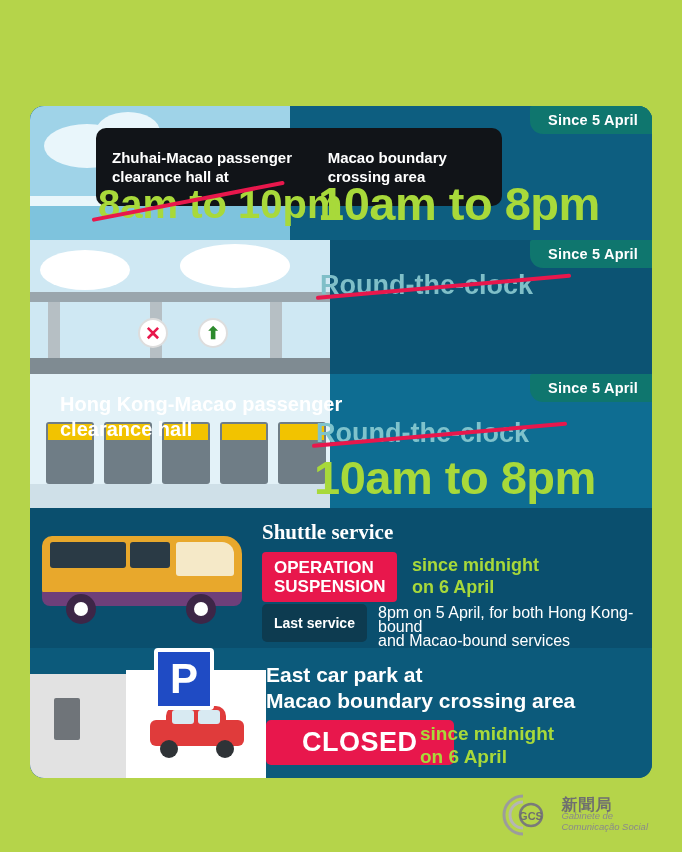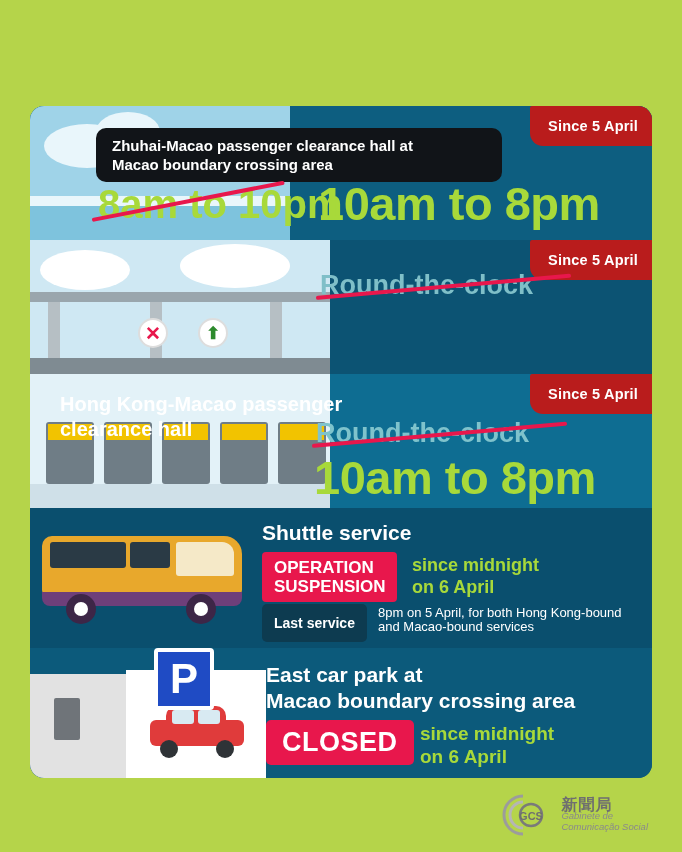--- a/index.html
+++ b/index.html
@@ -57,44 +57,44 @@
     background:#9fd3e8;
   }
   .cloud {
     position:absolute; background:#e9f6fb; border-radius:50%;
   }
 
   
   .since-tag {
     position: absolute;
     right: 0;
-    height: 40px;
-    background: #b91c1c;
+    height: 28px;
+    background: #0f766e;
     color: #ffffff;
     font-size: 14.5px;
     font-weight: bold;
     display: flex; align-items: center;
     padding: 0 14px 0 18px;
     border-bottom-left-radius: 13px;
     border-top-left-radius: 2px;
     letter-spacing: 0.2px;
   }
   .since-tag.t1 { top: 0; }
   .since-tag.t2 { top: 0; }
   .since-tag.t3 { top: 0; }
 
   
   .black-pill {
     position: absolute;
     background: #111418;
     color: #ffffff;
     border-radius: 10px;
     font-weight: bold;
-    display: flex; flex-direction: column; justify-content: space-between;
-    padding: 8px 16px;
+    display: flex; flex-direction: row; justify-content: space-between;
+    padding: 20px 16px;
     line-height: 19px;
     font-size: 15px;
   }
 
   
   .big-time {
     position: absolute;
     color: #a8d93a;
     font-weight: bold;
     font-size: 44px;
@@ -149,31 +149,31 @@
     background: #0d3b50;
     color: #ffffff;
     font-weight: bold;
     font-size: 14px;
     padding: 11px 12px;
     border-radius: 5px;
   }
   .last-text {
     position: absolute;
     color: #ffffff;
-    font-size: 13px;
+    font-size: 16px;
     line-height: 14px;
   }
 
   .closed-badge {
     position: absolute;
     background: #e8174c;
     color: #ffffff;
     font-weight: bold;
     font-size: 27px;
-    padding: 7px 16px;
+    padding: 7px 36px;
     border-radius: 5px;
     letter-spacing: 0.5px;
   }
 
   
   .footer {
     position: absolute;
     right: 34px; bottom: 14px;
     display: flex; align-items: center;
     gap: 8px;
@@ -269,21 +269,21 @@
       <div style="position:absolute;left:12px;top:28px;width:200px;height:62px;background:#e8a82c;border-radius:10px 18px 8px 8px;"></div>
       <div style="position:absolute;left:20px;top:34px;width:76px;height:26px;background:#2a3a45;border-radius:3px;"></div>
       <div style="position:absolute;left:100px;top:34px;width:40px;height:26px;background:#2a3a45;border-radius:3px;"></div>
       <div style="position:absolute;left:146px;top:34px;width:58px;height:34px;background:#f5e9c8;border-radius:3px 12px 3px 3px;"></div>
       <div style="position:absolute;left:12px;top:84px;width:200px;height:14px;background:#6e3f7a;border-radius:0 0 8px 8px;"></div>
       <div style="position:absolute;left:36px;top:86px;width:30px;height:30px;border-radius:50%;background:#3d2647;"></div>
       <div style="position:absolute;left:44px;top:94px;width:14px;height:14px;border-radius:50%;background:#ffffff;"></div>
       <div style="position:absolute;left:156px;top:86px;width:30px;height:30px;border-radius:50%;background:#3d2647;"></div>
       <div style="position:absolute;left:164px;top:94px;width:14px;height:14px;border-radius:50%;background:#ffffff;"></div>
 
-      <div class="white-head" style="left:232px; top:12px; font-size:21px;">Shuttle service</div>
+      <div class="white-head" style="left:232px; top:12px; font-size:21px;font-family:Liberation Serif, serif;">Shuttle service</div>
 
       <div class="susp-badge" style="left:232px; top:44px;">
         <div>OPERATION</div>
         <div>SUSPENSION</div>
       </div>
 
       <div class="green-note" style="left:382px; top:46px;">
         <div>since midnight</div>
         <div>on 6 April</div>
       </div>

